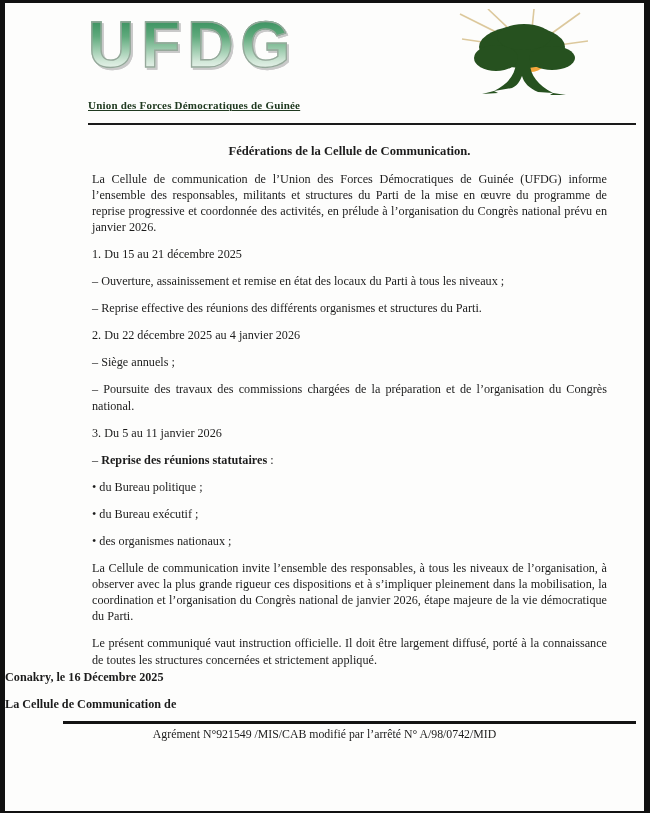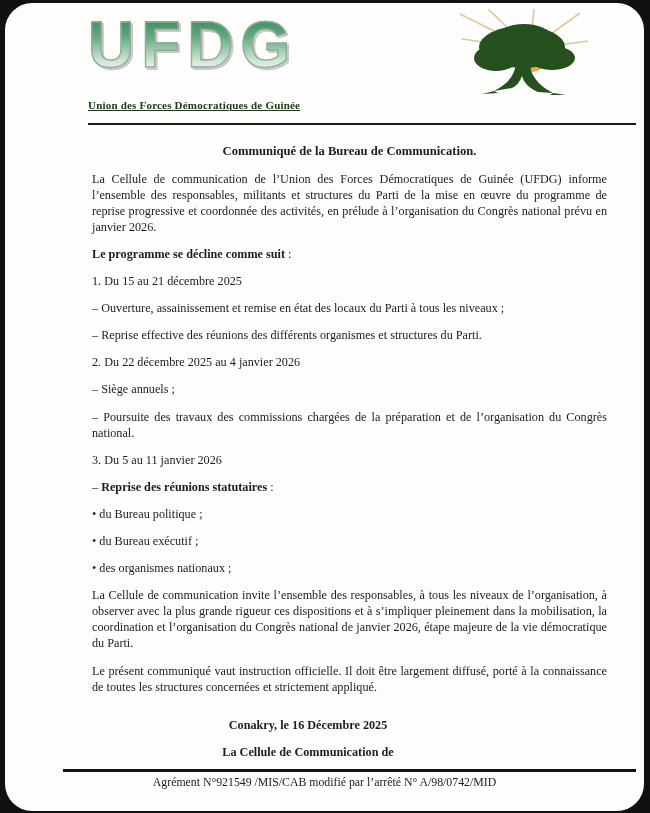--- a/index.html
+++ b/index.html
@@ -8,21 +8,20 @@
     background:#111;            
     position:relative;
     overflow:hidden;
     font-family:"Liberation Serif", serif;
   }
   .page {
     position:absolute;
     left:5px; top:3px; right:6px; bottom:2px;
     background:#fdfdfc;
     color:#1c1c1c;
-    border-radius:27px;
   }
 
   
   .header {
     position:relative;
     padding:12px 0 0 83px;
     height:78px;
   }
   .ufdg-logo {
     display:inline-block;
@@ -66,23 +65,23 @@
     text-align:center;
     font-weight:bold;
     font-size:12.6px;
     margin-top:18px;
   }
   .para { margin:11px 0 0 0; text-align:justify; }
   .line { margin:11px 0 0 0; }
   .b { font-weight:bold; }
 
   .sign-block {
-    margin-top:23px;
+    margin-top:2px;
     padding-right:33px;
-    text-align:center;
+    text-align:left;
     font-weight:bold;
     font-size:12.2px;
   }
   .sign-line2 { margin-top:12px; }
 
   
   .footer-rule {
     margin:9px 8px 0 58px;
     border-top:3px solid #131313;
   }
@@ -123,25 +122,24 @@
       </g>
     </svg>
   </div>
 
   <div class="org-row">
     <span class="org-name">Union des Forces Démocratiques de Guinée</span>
   </div>
 
   <div class="content">
 
-    <div class="doc-title">Communiqué de la Bureau de Communication.</div>
+    <div class="doc-title">Fédérations de la Cellule de Communication.</div>
 
     <p class="para">La Cellule de communication de l’Union des Forces Démocratiques de Guinée (UFDG) informe l’ensemble des responsables, militants et structures du Parti de la mise en œuvre du programme de reprise progressive et coordonnée des activités, en prélude à l’organisation du Congrès national prévu en janvier 2026.</p>
 
-    <div class="line"><span class="b">Le programme se décline comme suit</span><span> :</span></div>
 
     <div class="line">1. Du 15 au 21 décembre 2025</div>
     <div class="line">– Ouverture, assainissement et remise en état des locaux du Parti à tous les niveaux ;</div>
     <div class="line">– Reprise effective des réunions des différents organismes et structures du Parti.</div>
 
     <div class="line">2. Du 22 décembre 2025 au 4 janvier 2026</div>
     <div class="line">– Siège annuels ;</div>
     <p class="para">– Poursuite des travaux des commissions chargées de la préparation et de l’organisation du Congrès national.</p>
 
     <div class="line">3. Du 5 au 11 janvier 2026</div>

